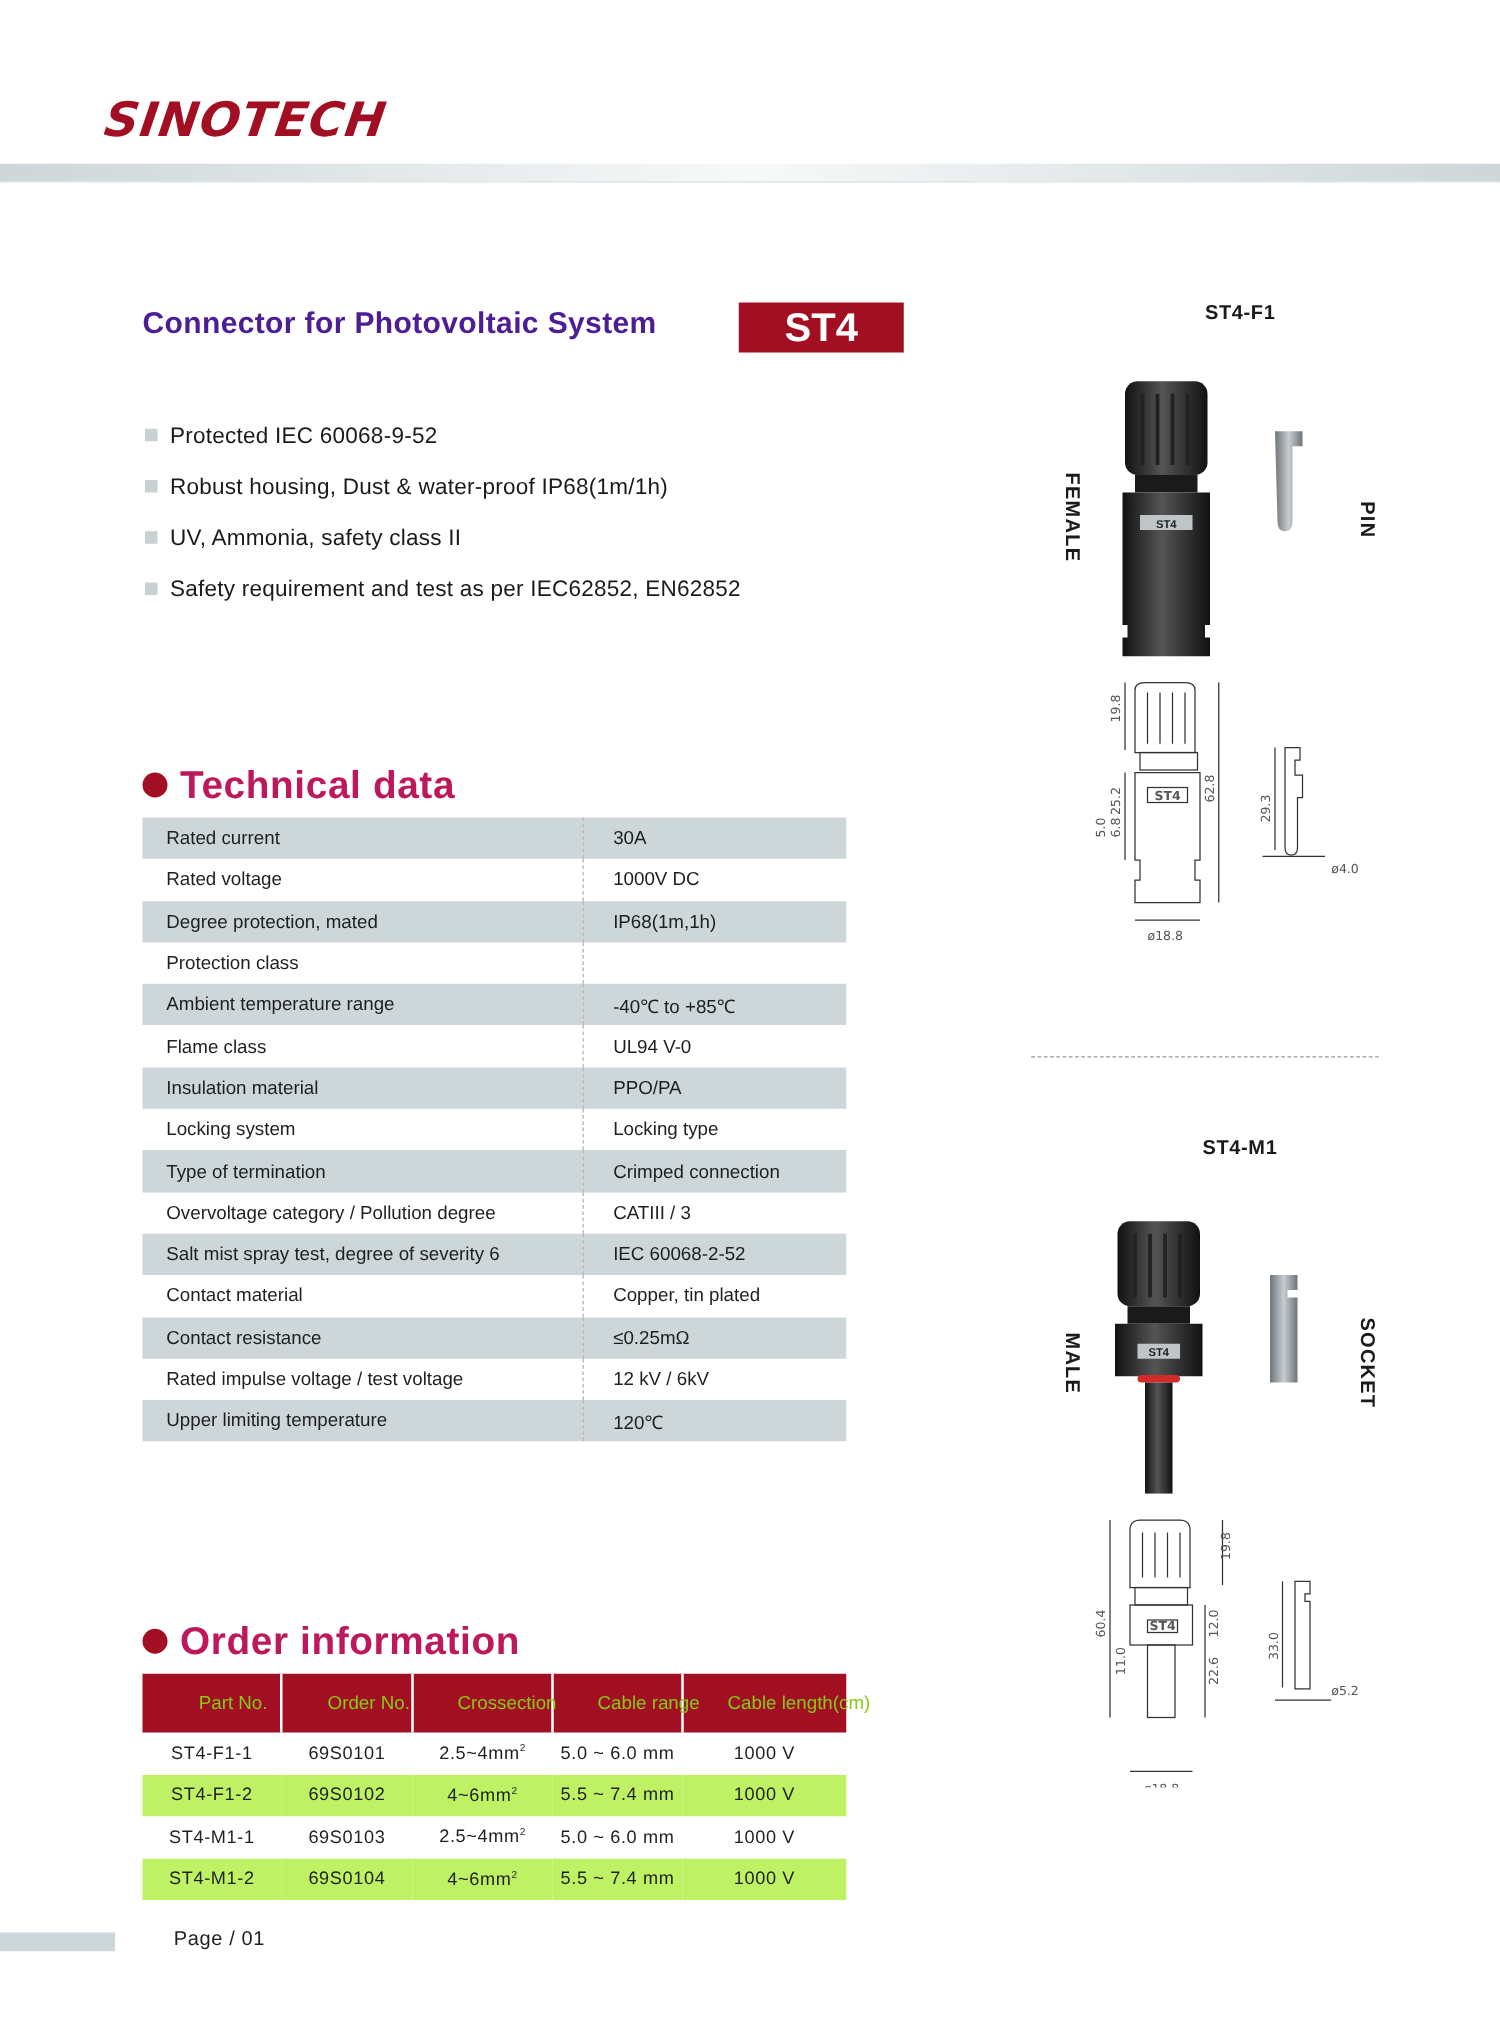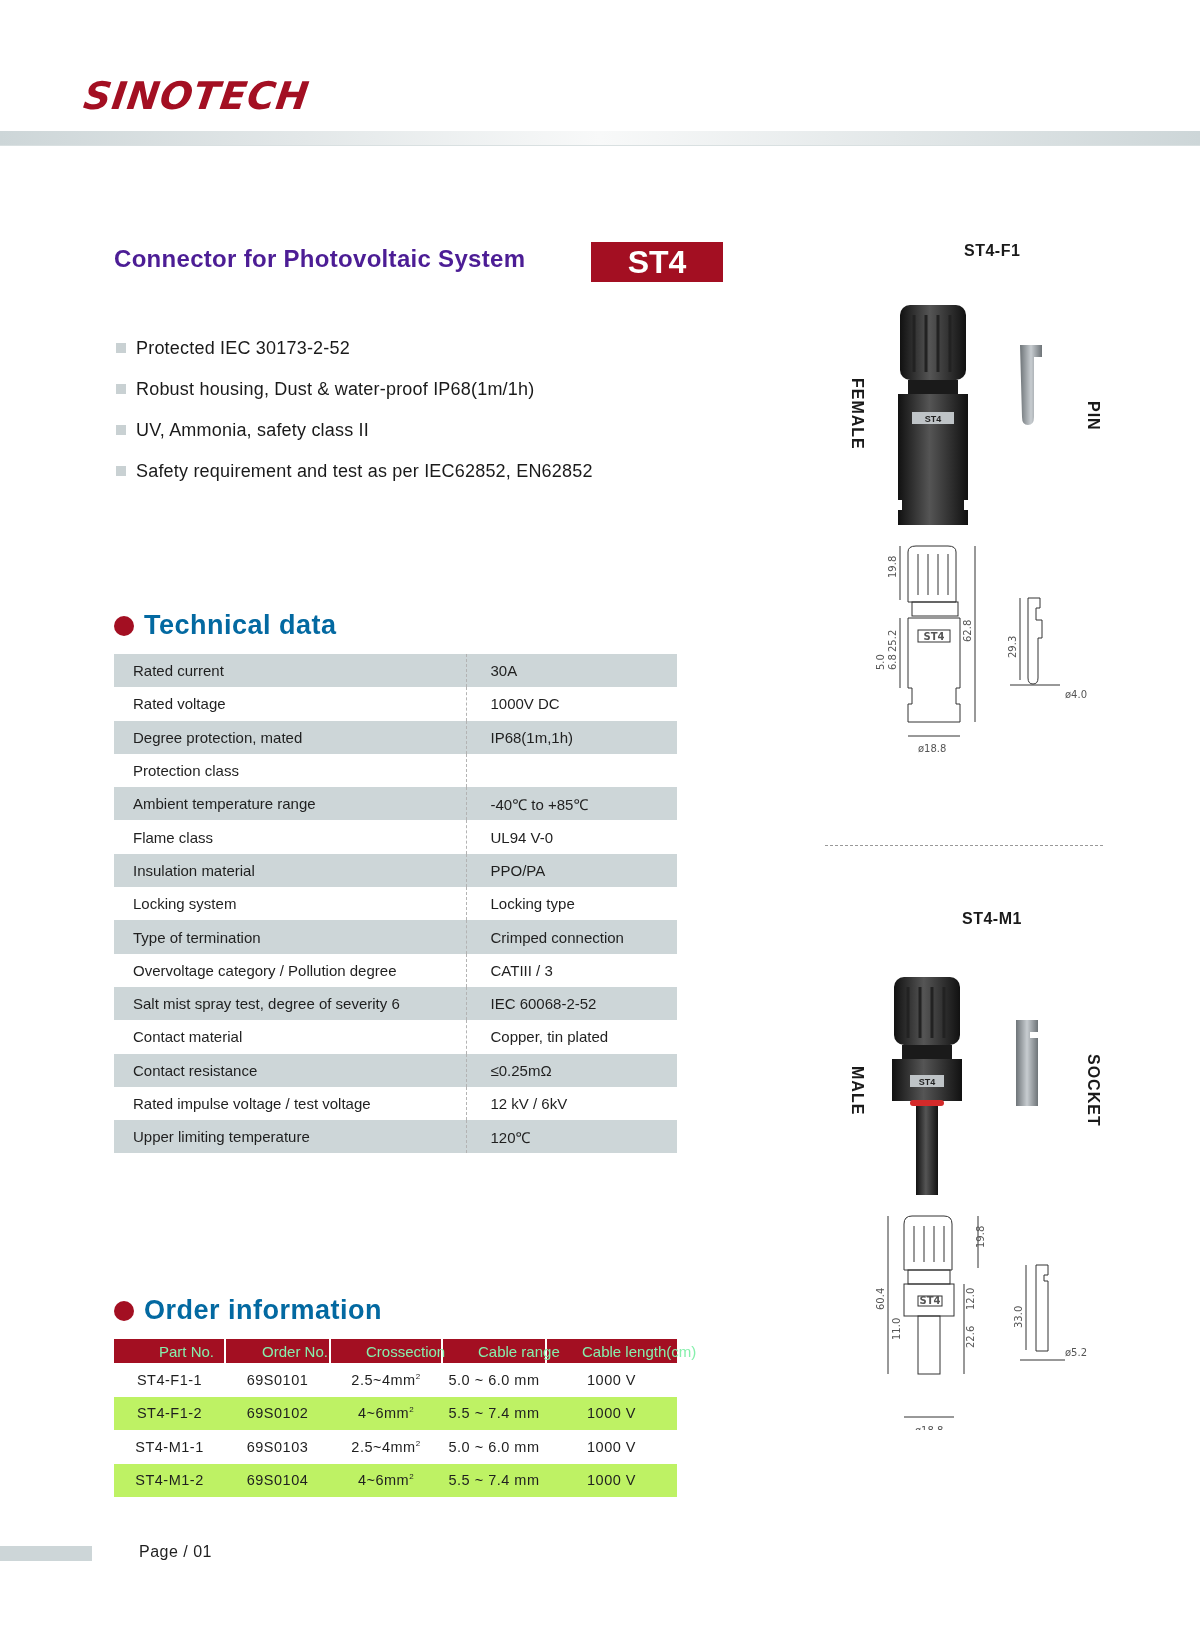--- a/index.html
+++ b/index.html
@@ -11,32 +11,32 @@
 
   .title { position: absolute; left: 114px; top: 245px; font-size: 24px; font-weight: bold; color: #4c1d95; letter-spacing: 0.3px; }
   .model-badge { position: absolute; left: 591px; top: 242px; width: 132px; height: 40px; background: #a30f22; color: #fff; font-size: 32px; font-weight: bold; text-align: center; line-height: 40px; }
 
   .features { position: absolute; left: 114px; top: 338px; list-style: none; }
   .features li { height: 41px; font-size: 18px; color: #1a1a1a; display: flex; align-items: flex-start; letter-spacing: 0.2px; }
   .features .bullet { display: inline-block; width: 10px; height: 10px; background: #c9d1d3; margin: 5px 10px 0 2px; }
 
   .section-head { position: absolute; left: 114px; display: flex; align-items: center; }
   .section-head .dot { width: 20px; height: 20px; border-radius: 50%; background: #a30f22; margin-right: 10px; }
-  .section-head .label { font-size: 27px; font-weight: bold; color: #0369a1; letter-spacing: 0.5px; }
+  .section-head .label { font-size: 31px; font-weight: bold; color: #be185d; letter-spacing: 0.5px; }
   .tech-head { top: 610px; }
   .order-head { top: 1295px; }
 
   .tech-table { position: absolute; left: 114px; top: 654px; width: 563px; border-collapse: collapse; }
   .tech-table td { height: 33.3px; font-size: 15px; color: #1f1f1f; vertical-align: middle; padding: 0; }
   .tech-table tr:nth-child(odd) td { background: #cdd6d8; }
   .tech-table td.key { width: 352px; padding-left: 19px; }
   .tech-table td.val { padding-left: 24px; border-left: 1px dashed #b3b3b3; }
 
   .order-table { position: absolute; left: 114px; top: 1339px; width: 563px; border-collapse: collapse; table-layout: fixed; }
-  .order-table th { background: #a30f22; color: #86efac; font-weight: normal; font-size: 15px; height: 24px; border-left: 2px solid #fff; text-align: center; white-space: nowrap; padding-left: 35px; }
+  .order-table th { background: #a30f22; color: #84cc16; font-weight: normal; font-size: 15px; height: 47px; border-left: 2px solid #fff; text-align: center; white-space: nowrap; padding-left: 35px; }
   .order-table th:first-child { border-left: none; }
   .order-table td { height: 33.5px; font-size: 14.5px; text-align: center; color: #1f1f1f; letter-spacing: 0.5px; }
   .order-table tr.alt td { background: #bef264; }
   .order-table sup { font-size: 8px; }
 
   .footer-bar { position: absolute; left: 0; top: 1546px; width: 92px; height: 15px; background: #cdd6d8; }
   .page-num { position: absolute; left: 115px; top: 1543px; font-size: 16px; color: #1f1f1f; letter-spacing: 0.5px; margin-left: 24px; }
 
   .product-label { position: absolute; font-size: 16px; font-weight: bold; color: #1a1a1a; letter-spacing: 0.5px; margin-left: 32px; }
   .vlabel { position: absolute; font-size: 16px; font-weight: bold; color: #1a1a1a; letter-spacing: 1px; white-space: nowrap; }
@@ -52,21 +52,21 @@
 
 <div class="logo">SINOTECH</div>
 <div class="header-band"></div>
 
 <div class="title">Connector for Photovoltaic System</div>
 <div class="model-badge">ST4</div>
 
 <ul class="features">
   <li>
       <span class="bullet"></span>
-      <span>Protected IEC 30173-2-52</span>
+      <span>Protected IEC 60068-9-52</span>
     </li>
   <li>
       <span class="bullet"></span>
       <span>Robust housing, Dust &amp; water-proof IP68(1m/1h)</span>
     </li>
   <li>
       <span class="bullet"></span>
       <span>UV, Ammonia, safety class II</span>
     </li>
   <li>

